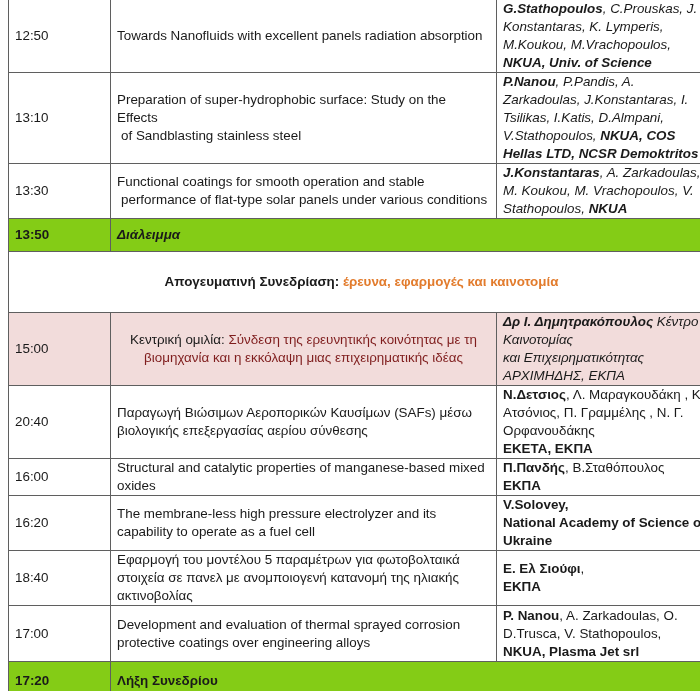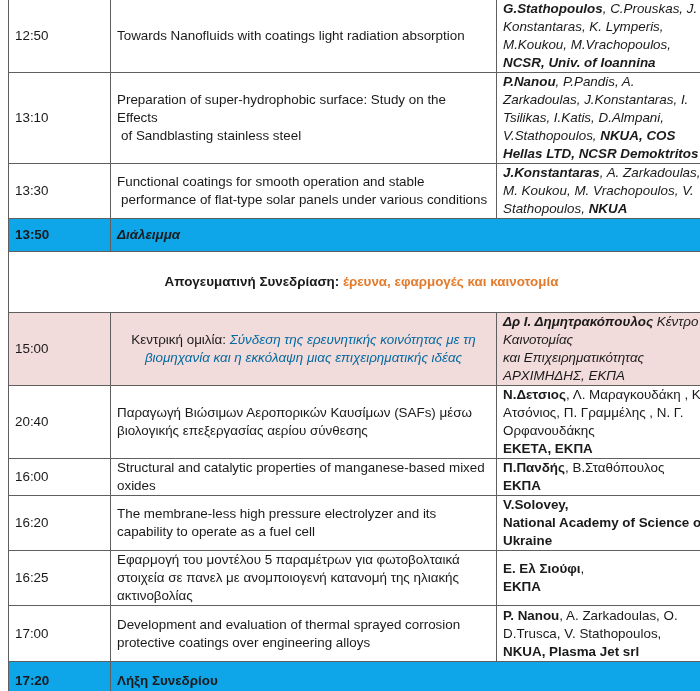--- a/index.html
+++ b/index.html
@@ -17,46 +17,46 @@
     line-height: 18px;
   }
   col.c-time { width: 102px; }
   col.c-title { width: 386px; }
   col.c-auth { width: 218px; }
   td.time { padding-left: 9px; margin-top: 23px; }
   td.title { padding-left: 8px; }
   td.auth { padding-left: 6px; font-style: italic; }
   td.auth.upright { font-style: normal; }
   .b { font-weight: bold; }
-  tr.break td { background: #0ea5e9; font-weight: bold; }
+  tr.break td { background: #84cc16; font-weight: bold; }
   tr.break td.lbl-it { font-style: italic; }
   tr.session td { text-align: center; font-weight: bold; height: 60px; }
   .orange { color: #e27b2c; margin-top: 26px; }
   tr.keynote td { background: #f2dcdb; }
   tr.keynote td.title { text-align: center; }
-  .green { color: #0369a1; font-style: italic; }
+  .green { color: #7f1d1d; }
   .indent { padding-left: 4px; }
 </style>
 </head>
 <body>
 
 <table class="prog">
   <colgroup>
       <col class="c-time">
       <col class="c-title">
       <col class="c-auth">
     </colgroup>
 
   <tbody>
       <tr style="height:73px">
     <td class="time">12:50</td>
-    <td class="title">Towards Nanofluids with coatings light radiation absorption</td>
+    <td class="title">Towards Nanofluids with excellent panels radiation absorption</td>
     <td class="auth">
       <span class="b">G.Stathopoulos</span><span>, C.Prouskas, J. Konstantaras, K. Lymperis, M.Koukou, M.Vrachopoulos,</span>
-      <span class="b">NCSR, Univ. of Ioannina</span>
+      <span class="b">NKUA, Univ. of Science</span>
     </td>
   </tr>
 
   <tr style="height:90px">
     <td class="time">13:10</td>
     <td class="title">
       <div>Preparation of super-hydrophobic surface: Study on the Effects</div>
       <div class="indent">of Sandblasting stainless steel</div>
     </td>
     <td class="auth">
@@ -121,21 +121,21 @@
   <tr style="height:53px">
     <td class="time">16:20</td>
     <td class="title">The membrane-less high pressure electrolyzer and its capability to operate as a fuel cell</td>
     <td class="auth upright">
       <div class="b">V.Solovey,</div>
       <div class="b">National Academy of Science of Ukraine</div>
     </td>
   </tr>
 
   <tr style="height:53px">
-    <td class="time">16:25</td>
+    <td class="time">18:40</td>
     <td class="title">Εφαρμογή του μοντέλου 5 παραμέτρων για φωτοβολταικά στοιχεία σε πανελ με ανομποιογενή κατανομή της ηλιακής ακτινοβολίας</td>
     <td class="auth upright">
       <span class="b">Ε. Ελ Σιούφι</span><span>,</span>
       <div class="b">ΕΚΠΑ</div>
     </td>
   </tr>
 
   <tr style="height:56px">
     <td class="time">17:00</td>
     <td class="title">Development and evaluation of thermal sprayed corrosion protective coatings over engineering alloys</td>

